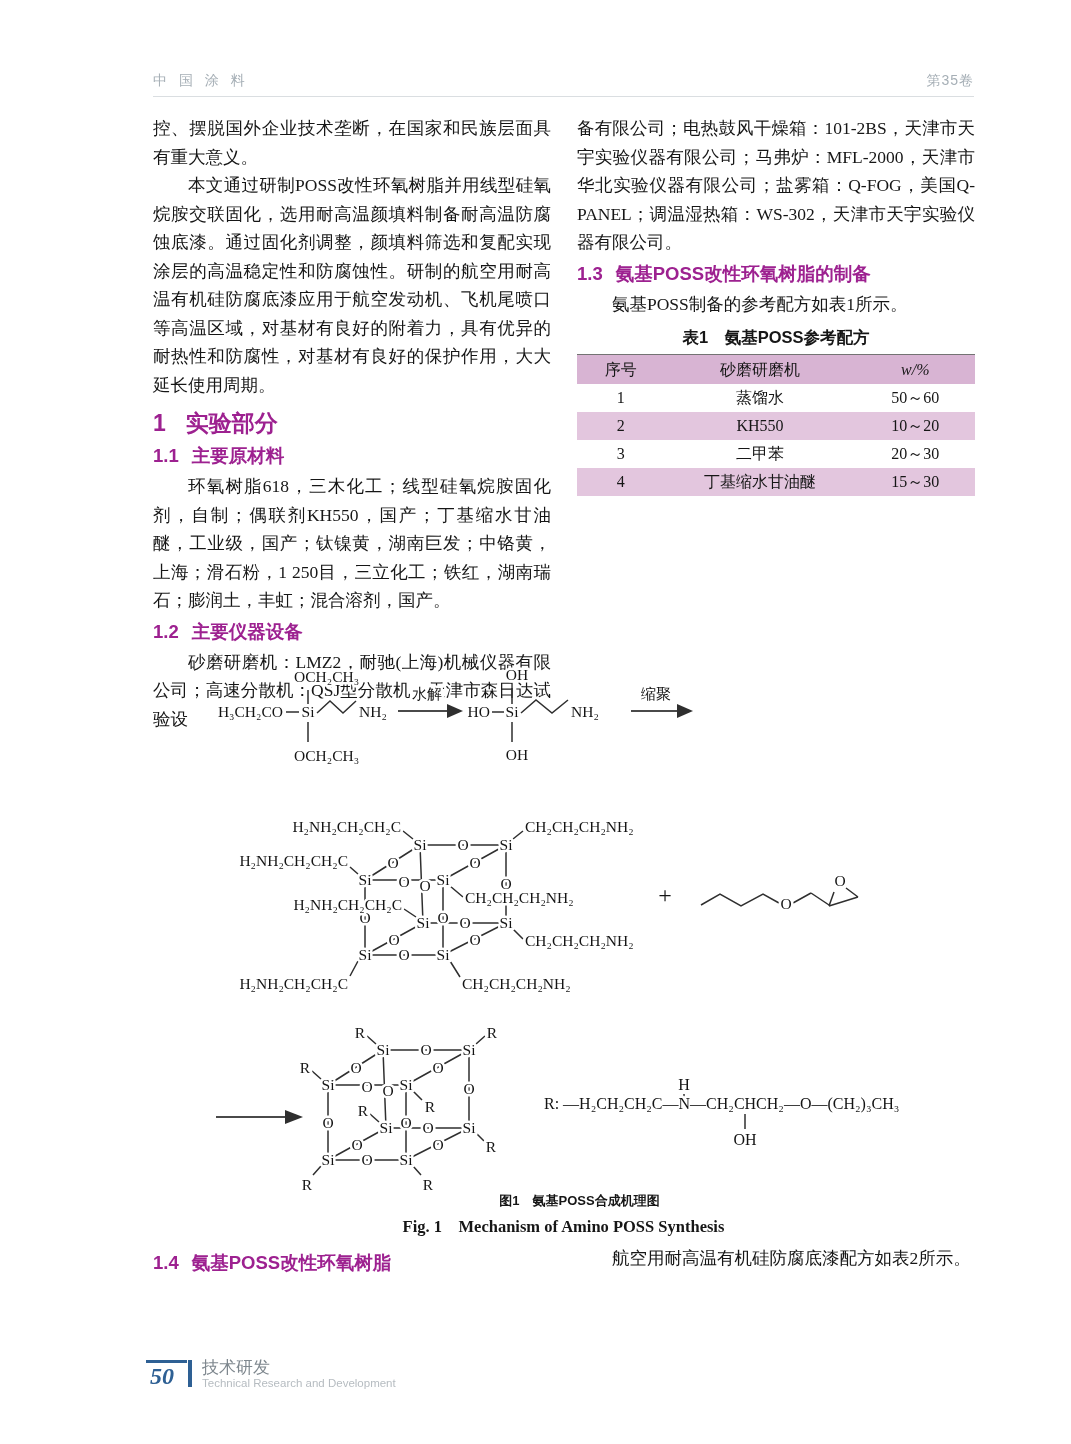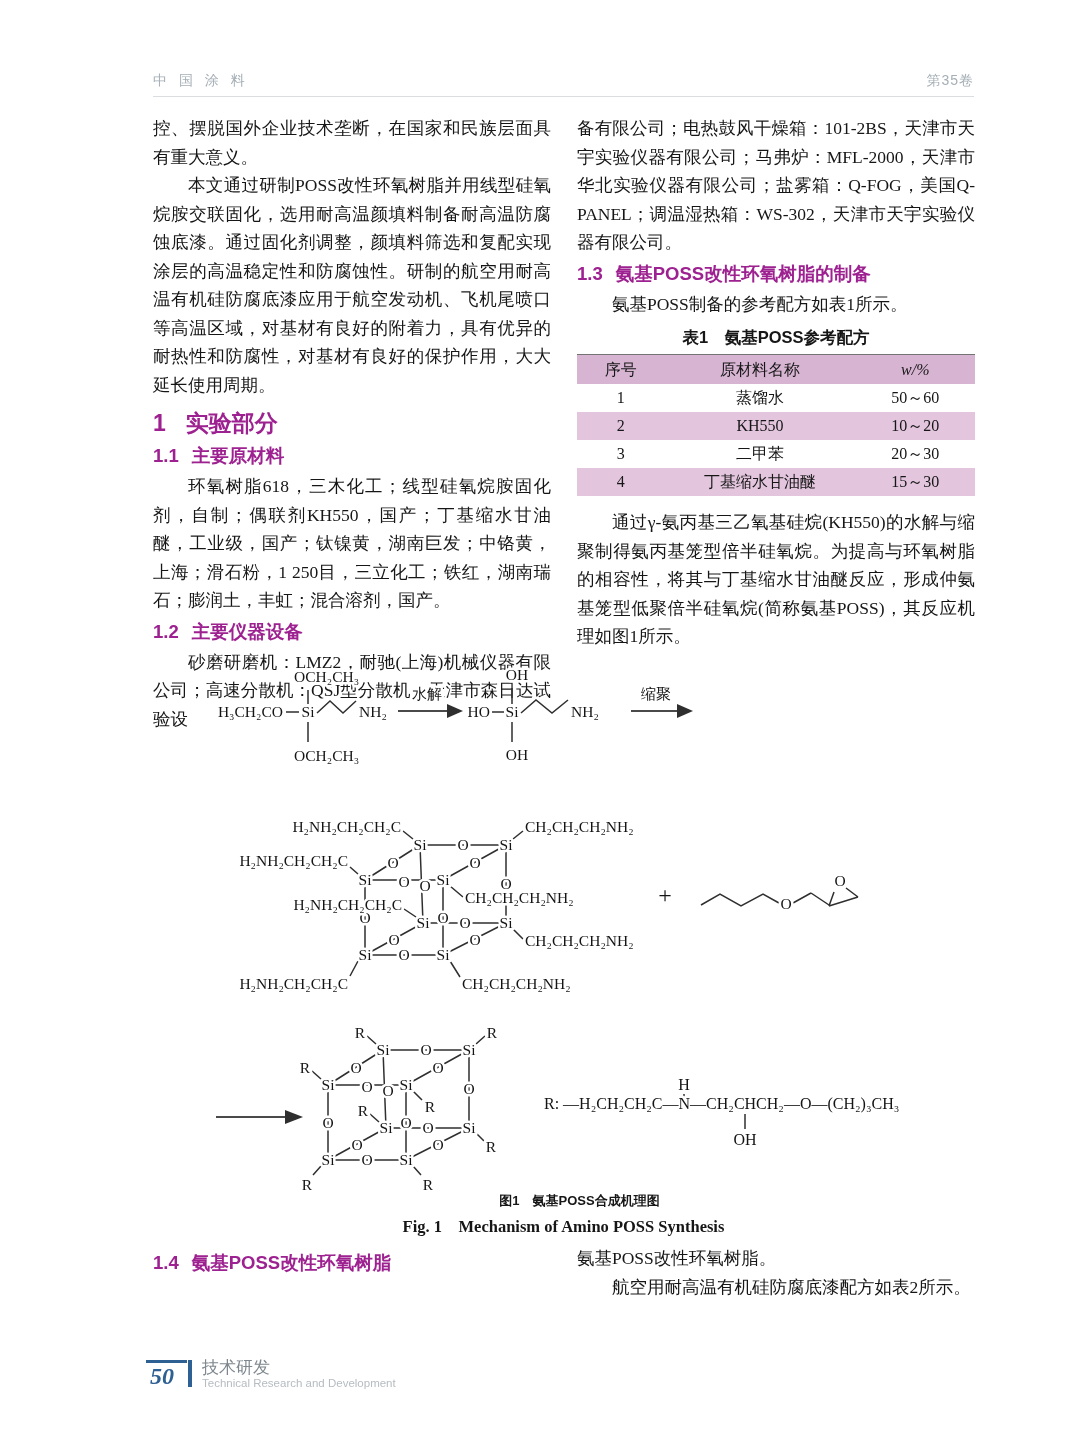--- a/index.html
+++ b/index.html
@@ -102,21 +102,21 @@
     <div class="h2">
       <span class="num">1.3</span><span>氨基POSS改性环氧树脂的制备</span>
     </div>
     <p class="ind">氨基POSS制备的参考配方如表1所示。</p>
 
     <div class="tcap-cn">表1　氨基POSS参考配方</div>
     <table class="t1">
       <thead>
         <tr>
           <th class="c-idx">序号</th>
-          <th class="c-mat">原材料名称</th>
+          <th class="c-mat">砂磨研磨机</th>
           <th class="c-w wlab">w/%</th>
         </tr>
       </thead>
       <tbody>
         <tr>
           <td>1</td>
           <td>蒸馏水</td>
           <td>50～60</td>
         </tr>
         <tr class="alt">
@@ -130,21 +130,20 @@
           <td>20～30</td>
         </tr>
         <tr class="alt">
           <td>4</td>
           <td>丁基缩水甘油醚</td>
           <td>15～30</td>
         </tr>
       </tbody>
     </table>
 
-    <p class="ind">通过γ-氨丙基三乙氧基硅烷(KH550)的水解与缩聚制得氨丙基笼型倍半硅氧烷。为提高与环氧树脂的相容性，将其与丁基缩水甘油醚反应，形成仲氨基笼型低聚倍半硅氧烷(简称氨基POSS)，其反应机理如图1所示。</p>
   </div>
 
   <svg class="fig" width="1071" height="1444" viewBox="0 0 1071 1444" xmlns="http://www.w3.org/2000/svg">
 
     <g>
       <path d="M258,712 L271,712 M280,704 L280,690 M280,722 L280,742"></path>
       <polyline points="289,713 302,701 315,713 328,701"></polyline>
       <text text-anchor="end" x="255" y="717">H₃CH₂CO</text>
       <text text-anchor="middle" x="280" y="717">Si</text>
       <text x="266" y="682">OCH₂CH₃</text>
@@ -270,21 +269,20 @@
   <div class="figcap-cn">图1　氨基POSS合成机理图</div>
   <div class="figcap-en">Fig. 1　Mechanism of Amino POSS Synthesis</div>
 
   <div class="col col-left-bot">
     <div class="h2">
       <span class="num">1.4</span><span>氨基POSS改性环氧树脂</span>
     </div>
   </div>
 
   <div class="col col-right-bot">
-    <p>氨基POSS改性环氧树脂。</p>
     <p class="ind">航空用耐高温有机硅防腐底漆配方如表2所示。</p>
   </div>
 
   <div class="f-line"></div>
   <div class="f-num">50</div>
   <div class="f-bar"></div>
   <div class="f-cn">技术研发</div>
   <div class="f-en">Technical Research and Development</div>
 
 </div>

